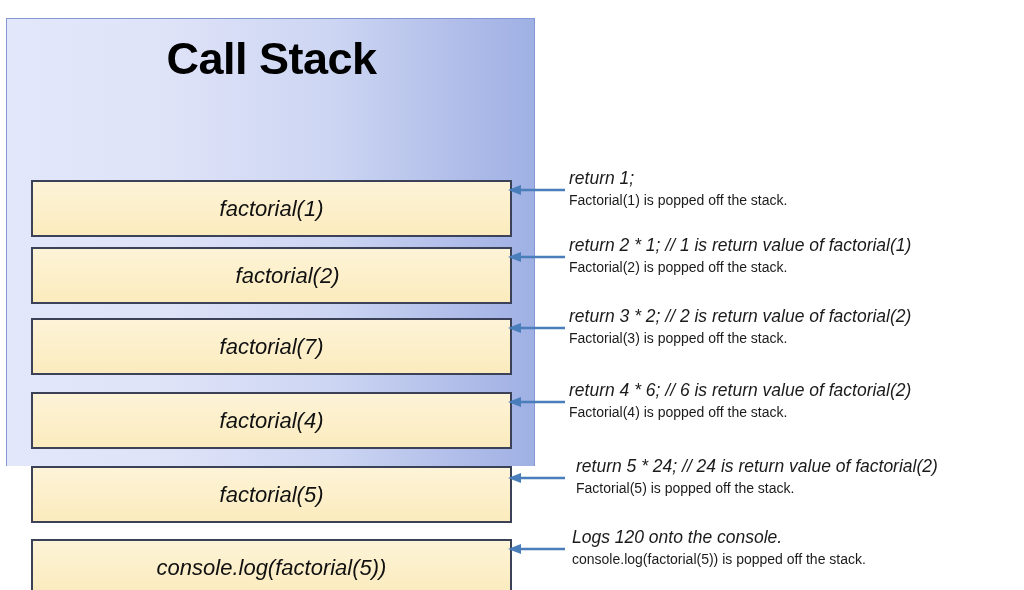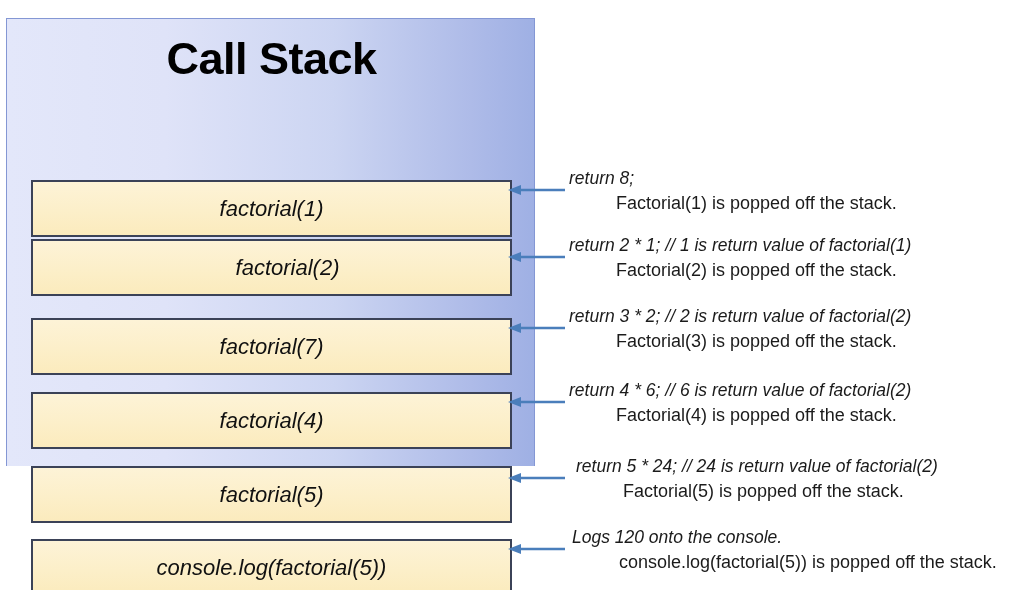--- a/index.html
+++ b/index.html
@@ -61,21 +61,21 @@
     justify-content: center;
   }
   .frame-label {
     font-size: 22px;
     color: #111111;
     line-height: 1;
     font-style: italic;
   }
 
   .f1 { top: 161px; }
-  .f2 { top: 220px; padding-left: 32px; }
+  .f2 { top: 228px; padding-left: 32px; }
   .f3 { top: 299px; }
   .f4 { top: 373px; text-align: right; }
   .f5 { top: 447px; }
   .f6 { top: 520px; }
 
   
   .arrow {
     position: absolute;
     height: 12px;
     width: 60px;
@@ -93,23 +93,22 @@
     position: absolute;
     color: #1b1b1b;
     white-space: nowrap;
   }
   .note-code {
     font-size: 17.5px;
     font-style: italic;
     line-height: 1.35;
   }
   .note-desc {
-    font-size: 18px;
+    font-size: 14px;
     line-height: 1.35;
-    margin-left: 47px;
   }
 
   .n1 { left: 569px; top: 167px; }
   .n2 { left: 569px; top: 234px; }
   .n3 { left: 569px; top: 305px; }
   .n4 { left: 569px; top: 379px; }
   .n5 { left: 576px; top: 455px; }
   .n6 { left: 572px; top: 526px; }
 </style>
 </head>
@@ -157,21 +156,21 @@
 <svg class="arrow a5" viewBox="0 0 60 12">
   <line x1="60" y1="6" x2="14" y2="6" stroke="#4a7ebb" stroke-width="2.4"></line>
   <polygon points="3,6 16,1 16,11" fill="#4a7ebb"></polygon>
 </svg>
 <svg class="arrow a6" viewBox="0 0 60 12">
   <line x1="60" y1="6" x2="14" y2="6" stroke="#4a7ebb" stroke-width="2.4"></line>
   <polygon points="3,6 16,1 16,11" fill="#4a7ebb"></polygon>
 </svg>
 
 <div class="note n1">
-  <div class="note-code">return 8;</div>
+  <div class="note-code">return 1;</div>
   <div class="note-desc">Factorial(1) is popped off the stack.</div>
 </div>
 <div class="note n2">
   <div class="note-code">return 2 * 1;  // 1 is return value of factorial(1)</div>
   <div class="note-desc">Factorial(2) is popped off the stack.</div>
 </div>
 <div class="note n3">
   <div class="note-code">return 3 * 2;  // 2 is return value of factorial(2)</div>
   <div class="note-desc">Factorial(3) is popped off the stack.</div>
 </div>

